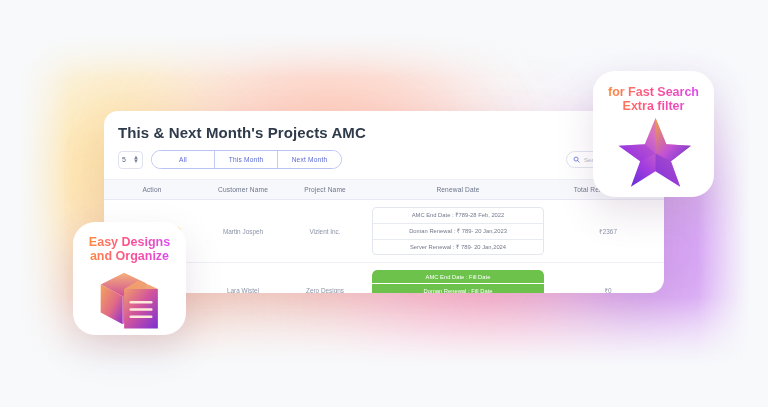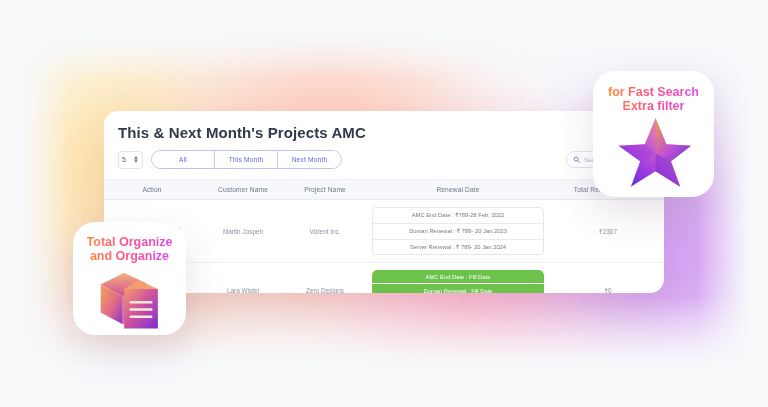--- a/index.html
+++ b/index.html
@@ -347,21 +347,21 @@
       </defs>
       <path d="M52 4 L66 38 L98 40 L72 60 L84 93 L52 73 L20 93 L32 60 L4 40 L38 38 Z" fill="url(#gStar)"></path>
       <path d="M52 4 L66 38 L98 40 L72 60 L52 50 Z" fill="url(#gStar2)" opacity=".92"></path>
       <path d="M52 50 L72 60 L84 93 L52 73 Z" fill="#7b2fd4" opacity=".55"></path>
       <path d="M52 50 L32 60 L4 40 L38 38 Z" fill="#9b37d9" opacity=".35"></path>
     </svg>
   </div>
 
   <div class="callout" id="callout-organize">
     <div class="callout-title">
-      <div>Total Organize</div>
+      <div>Easy Designs</div>
       <div>and Organize</div>
     </div>
     <svg width="74" height="66" viewBox="0 0 100 90" style="margin-top:4px">
       <defs>
         <linearGradient id="gFold" x1="0" y1="0" x2="1" y2="1">
           <stop offset="0" stop-color="#f5a45b"></stop>
           <stop offset="55%" stop-color="#e06a86"></stop>
           <stop offset="100%" stop-color="#8f2fd0"></stop>
         </linearGradient>
         <linearGradient id="gDoc" x1="0" y1="0" x2="1" y2="1">

